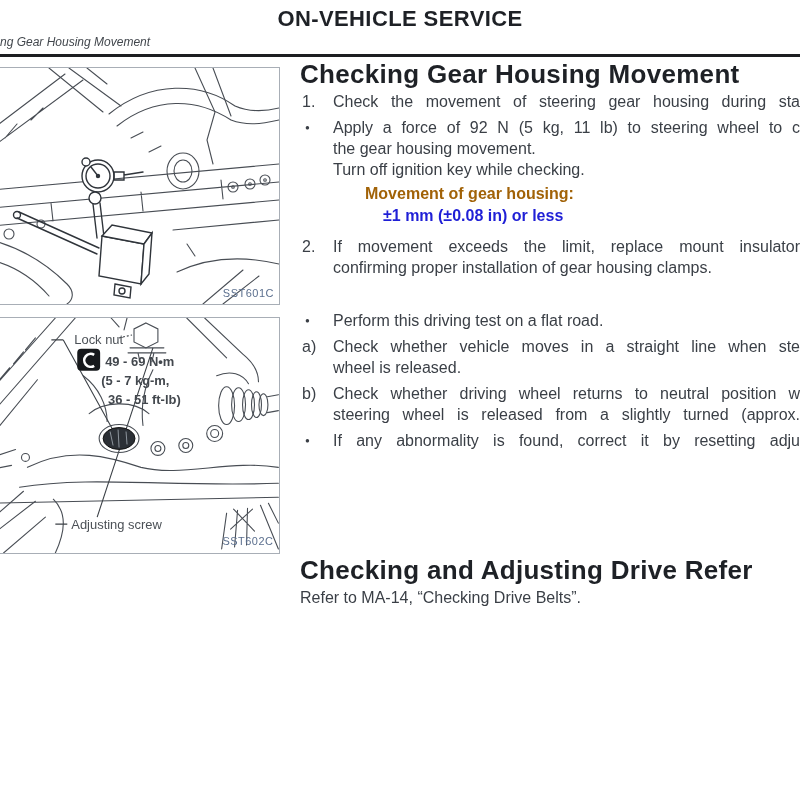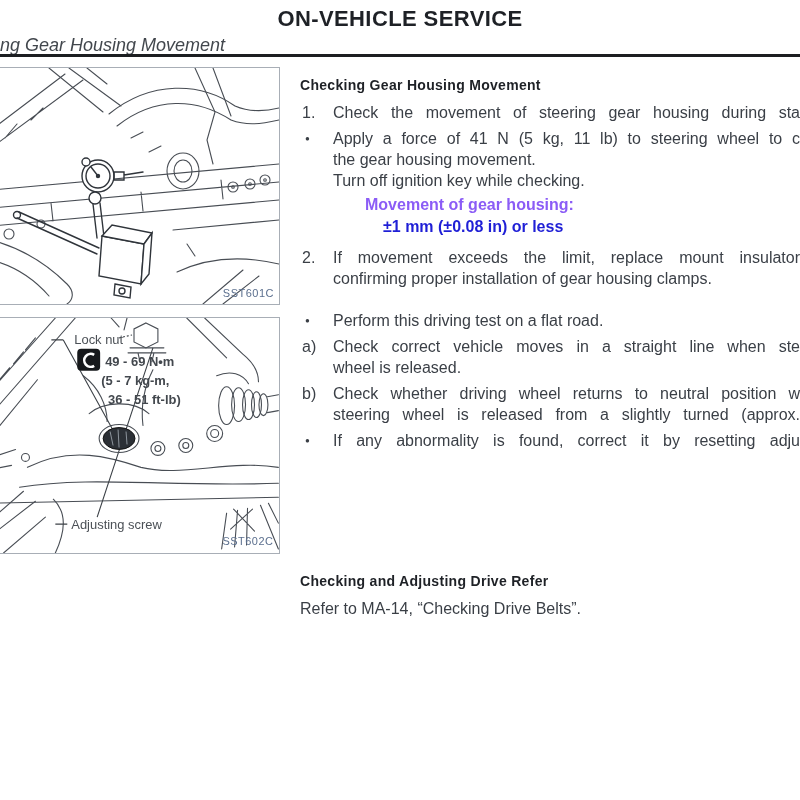--- a/index.html
+++ b/index.html
@@ -7,51 +7,51 @@
     width:800px;height:800px;position:relative;overflow:hidden;background:#ffffff;
     font-family:"Liberation Sans",sans-serif;color:#3a3f46;
   }
   
   .page-title{
     position:absolute;top:6px;left:0;width:800px;text-align:center;
     font-size:22px;font-weight:bold;letter-spacing:.4px;color:#1e2126;
   }
   .running-header{
     position:absolute;top:35px;left:0;
-    font-style:italic;font-size:18px;color:#42474d;white-space:nowrap;
+    font-style:italic;font-size:12px;color:#42474d;white-space:nowrap;
   }
   .top-rule{position:absolute;top:54px;left:0;width:800px;height:3px;background:#1c1e21;}
   
   .fig{position:absolute;left:-10px;width:288px;border:1.6px solid #a8aeb6;background:#fff;box-sizing:content-box;}
   #fig1{top:67px;height:236px;}
   #fig2{top:317px;height:235px;}
   .fig svg{display:block;width:100%;height:100%;}
   .art{stroke:#484d54;fill:none;stroke-width:1.1;stroke-linecap:round;}
   .tool{stroke:#2f343a;fill:none;stroke-width:1.4;stroke-linecap:round;}
   .leader{stroke:#3c4147;fill:none;stroke-width:1.1;}
   svg text{font-family:"Liberation Sans",sans-serif;}
   .figlabel{font-size:13px;fill:#4b5056;}
   .figtorque{font-size:13px;font-weight:bold;fill:#43484e;}
   .figcode{font-size:11px;letter-spacing:.5px;fill:#5b6f8e;}
   
   .sec{position:absolute;left:300px;width:500px;}
   #sec0{top:60px;} #sec1{top:310px;} #sec2{top:556px;}
   .sec h2{
-    margin:13px 0 5px 0;font-size:14px;line-height:24px;font-weight:bold;
+    margin:2px 0 5px 0;font-size:26px;line-height:24px;font-weight:bold;
     letter-spacing:.3px;color:#1e2126;white-space:nowrap;
   }
   .row{display:flex;line-height:21px;font-size:16px;color:#3a3f46;}
   .row .marker{flex:0 0 33px;box-sizing:border-box;padding-left:2px;}
   .row .marker.bullet{font-size:8px;line-height:21px;padding-left:5px;}
   .row .txt{flex:1 1 auto;white-space:nowrap;overflow:visible;}
   .row.cut .txt{white-space:normal;text-align:justify;text-align-last:justify;}
   .rows .li:not(:first-child){margin-top:5px;}
   .rows .spec1{margin-top:3px;}
   .rows .spec2 + .li{margin-top:9px;}
-  .row.spec1{padding-left:65px;color:#8b5cf6;font-weight:bold;line-height:22px;}
+  .row.spec1{padding-left:65px;color:#a16207;font-weight:bold;line-height:22px;}
   .row.spec2{padding-left:83px;color:#1f1fd6;font-weight:bold;line-height:22px;}
   .row.p{white-space:nowrap;}
 </style>
 </head>
 <body>
 
 <div class="page-title">ON-VEHICLE SERVICE</div>
 <div class="running-header">ng Gear Housing Movement</div>
 <div class="top-rule"></div>
 
@@ -148,21 +148,21 @@
 
 <div class="sec" id="sec0">
   <h2>Checking Gear Housing Movement</h2>
   <div class="rows">
       <div class="row li cut">
         <span class="marker">1.</span>
         <span class="txt">Check the movement of steering gear housing during sta</span>
       </div>
       <div class="row li cut">
         <span class="marker bullet">●</span>
-        <span class="txt">Apply a force of 41 N (5 kg, 11 lb) to steering wheel to c</span>
+        <span class="txt">Apply a force of 92 N (5 kg, 11 lb) to steering wheel to c</span>
       </div>
       <div class="row cont">
         <span class="marker"></span>
         <span class="txt">the gear housing movement.</span>
       </div>
       <div class="row cont">
         <span class="marker"></span>
         <span class="txt">Turn off ignition key while checking.</span>
       </div>
       <div class="row spec1">Movement of gear housing:</div>
@@ -179,21 +179,21 @@
 </div>
 
 <div class="sec" id="sec1">
   <div class="rows">
       <div class="row li">
         <span class="marker bullet">●</span>
         <span class="txt">Perform this driving test on a flat road.</span>
       </div>
       <div class="row li cut">
         <span class="marker">a)</span>
-        <span class="txt">Check correct vehicle moves in a straight line when ste</span>
+        <span class="txt">Check whether vehicle moves in a straight line when ste</span>
       </div>
       <div class="row cont">
         <span class="marker"></span>
         <span class="txt">wheel is released.</span>
       </div>
       <div class="row li cut">
         <span class="marker">b)</span>
         <span class="txt">Check whether driving wheel returns to neutral position w</span>
       </div>
       <div class="row cont cut">

